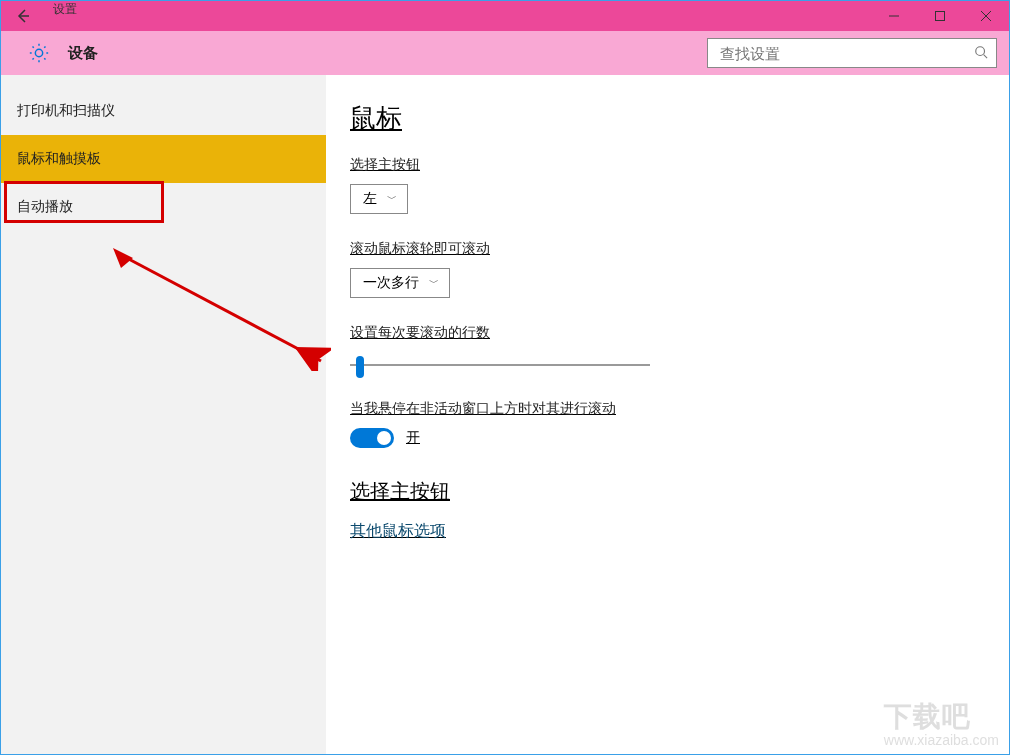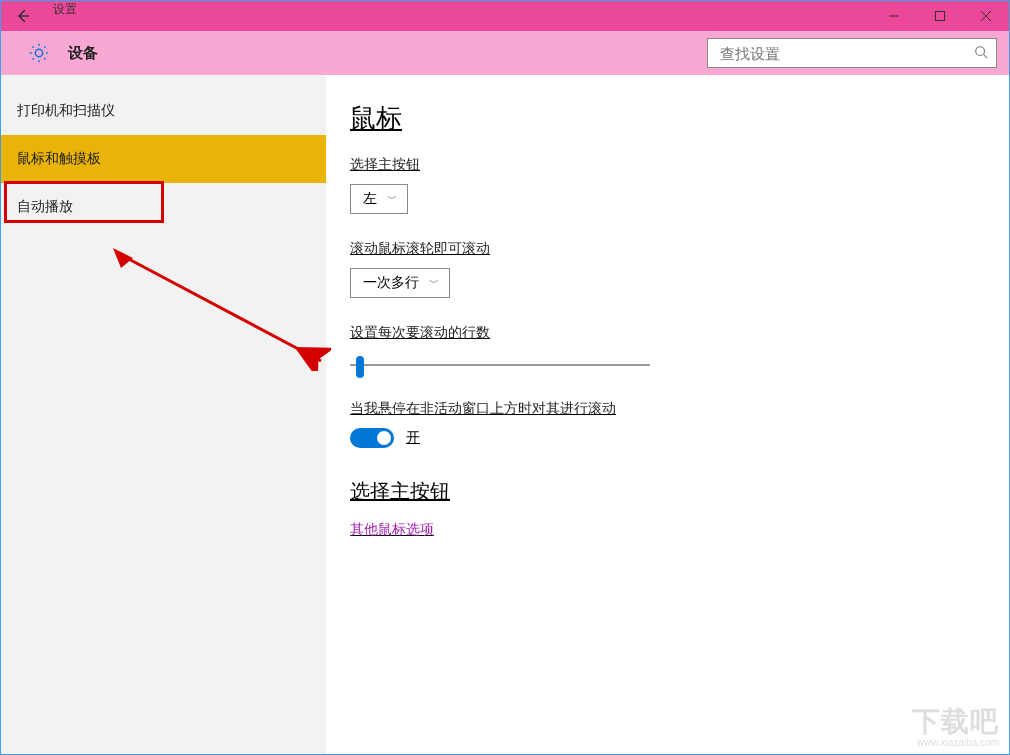--- a/index.html
+++ b/index.html
@@ -192,41 +192,41 @@
     position: relative;
   }
   .toggle .knob {
     position: absolute;
     right: 3px; top: 3px;
     width: 14px; height: 14px;
     border-radius: 50%;
     background: #fff;
   }
   .link {
-    color: #a21caf;
-    font-size: 14px;
+    color: #0c4a6e;
+    font-size: 16px;
     cursor: default;
   }
   .arrow-annot {
     position: absolute;
     pointer-events: none;
   }
   .watermark {
     position: absolute;
     right: 10px;
     bottom: 6px;
     font-size: 28px;
     color: rgba(160,160,160,0.35);
     font-weight: bold;
     letter-spacing: 1px;
     pointer-events: none;
   }
   .watermark .sub {
     display:block;
-    font-size:10px;
+    font-size:14px;
     letter-spacing:0;
     font-weight:normal;
     text-align:right;
     margin-top:-4px;
   }
 </style>
 </head>
 <body>
 
 <div class="titlebar">

